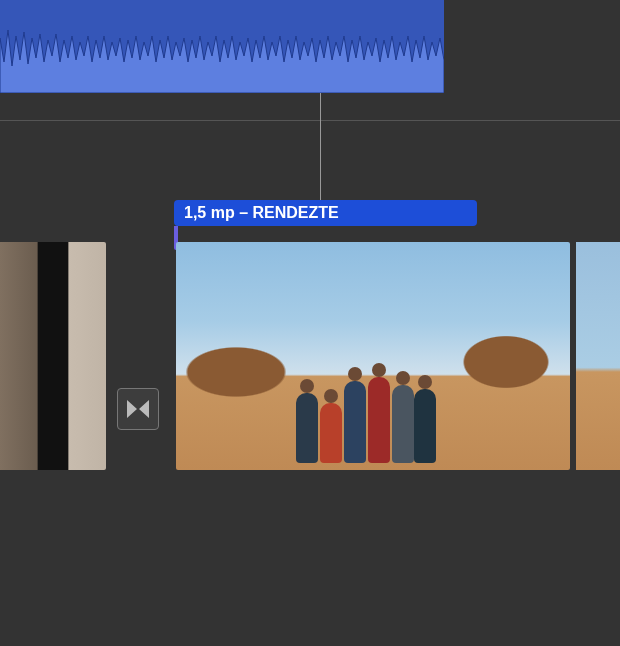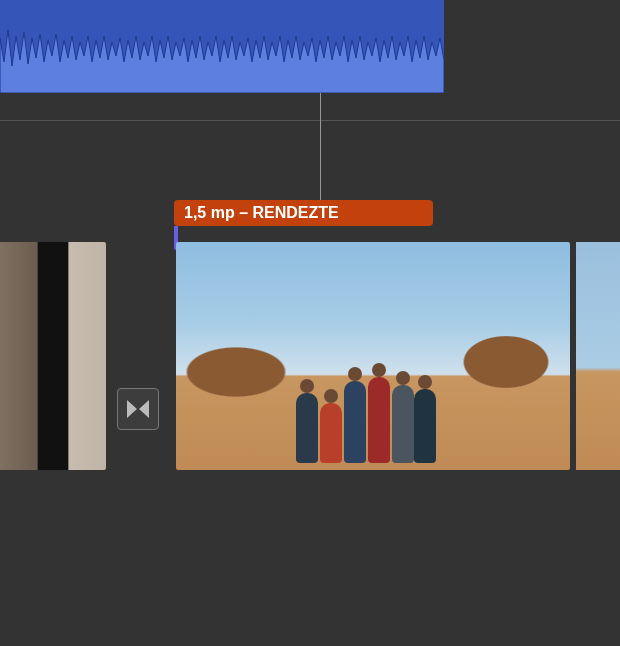--- a/index.html
+++ b/index.html
@@ -4,21 +4,21 @@
 <style>
   html,body{margin:0;padding:0;width:620px;height:646px;background:#333333;font-family:-apple-system,Helvetica,Arial,sans-serif;overflow:hidden;}
   .track-separator{position:absolute;left:0;top:120px;width:620px;height:1px;background:#555;}
   .callout-line{position:absolute;left:320px;top:0;width:1px;height:220px;background:#999;}
 
   .clip{position:absolute;}
 
   .trans-box{position:absolute;left:117px;top:388px;width:40px;height:40px;border:1px solid #777;border-radius:4px;background:#3d3d3d;display:flex;align-items:center;justify-content:center;}
   .trans-box svg{width:26px;height:26px;}
 
-  .title-tag{position:absolute;left:174px;top:200px;width:259px;height:26px;background:#c2410c;border-radius:4px;display:flex;align-items:center;padding:0 10px;box-sizing:border-box;}
+  .title-tag{position:absolute;left:174px;top:200px;width:303px;height:26px;background:#1d4ed8;border-radius:4px;display:flex;align-items:center;padding:0 10px;box-sizing:border-box;}
   .title-tag span{color:#fff;font-size:16px;font-weight:600;}
   .title-stem{position:absolute;left:174px;top:226px;width:4px;height:24px;background:#6a5ee0;border-bottom-left-radius:2px;border-bottom-right-radius:2px;}
 
   
   #c1{left:0;top:242px;width:106px;height:228px;}
   #c1 .vid{position:absolute;left:0;top:0;width:106px;height:228px;border-radius:0 2px 2px 0;background:linear-gradient(90deg,#807060 0,#6b5d4f 35%,#111 36%,#111 64%,#c8bcae 65%,#c0b4a6 100%);}
   #aud1{left:0;top:473px;width:106px;height:93px;}
   #aud1 .band{position:absolute;left:0;top:0;width:106px;height:93px;background:#3556b8;border-radius:0 0 2px 0;}
 
   

